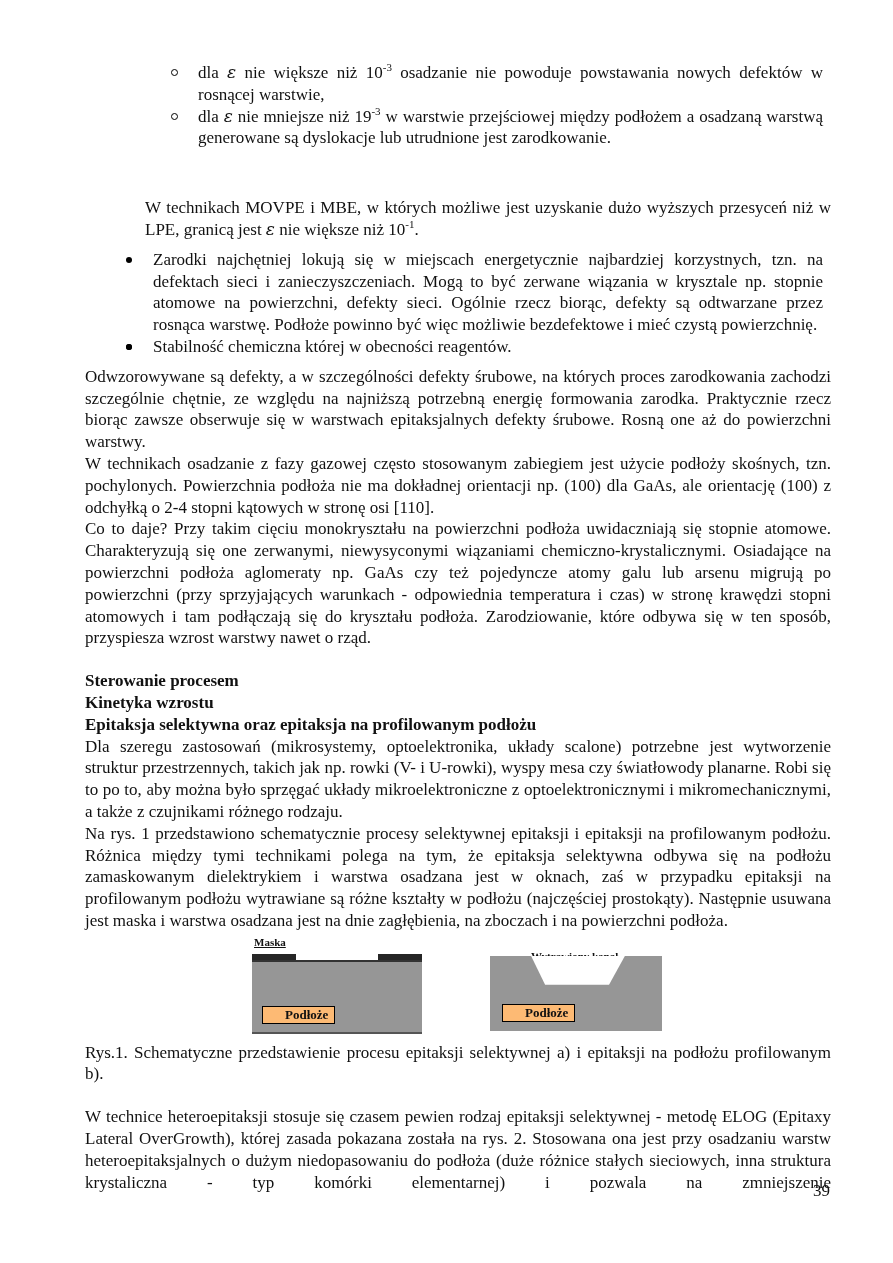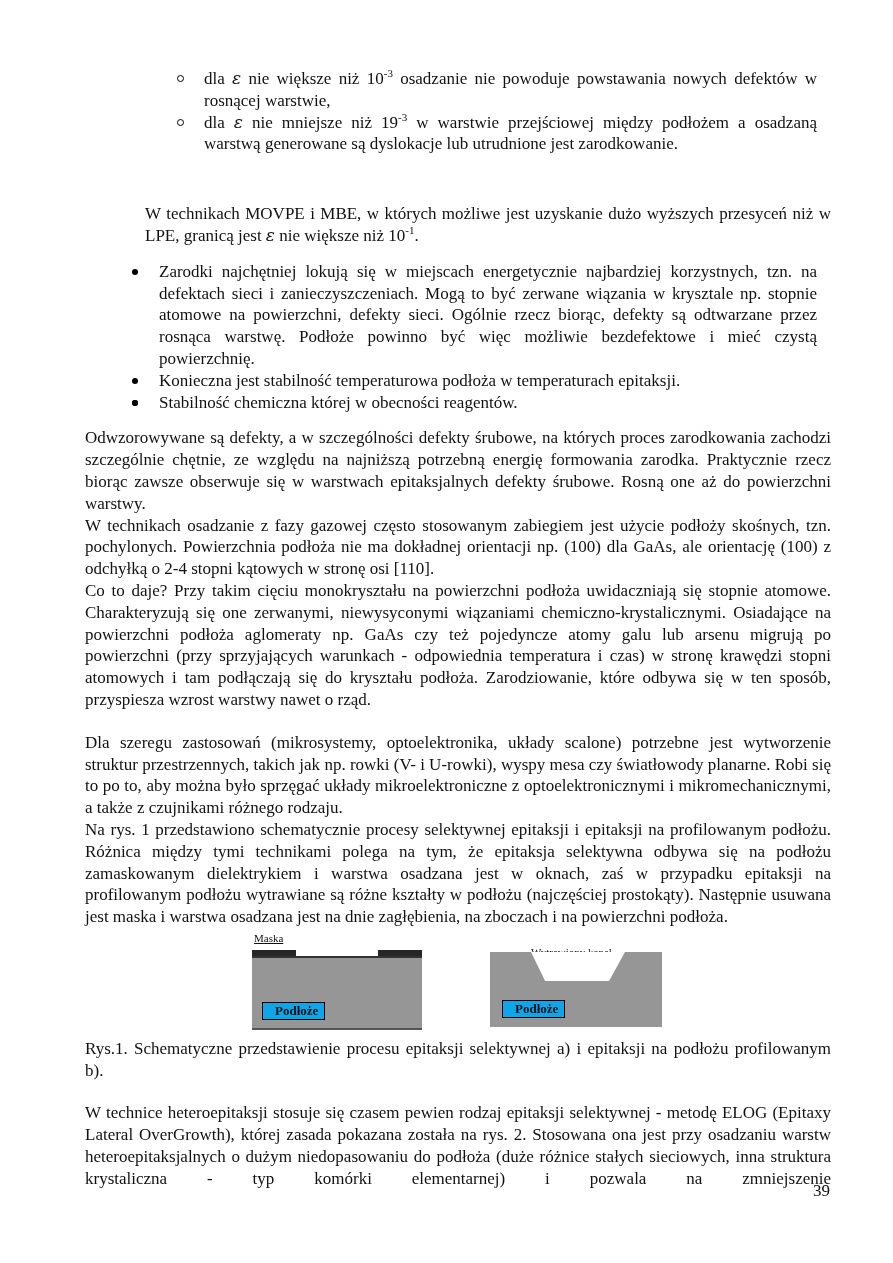--- a/index.html
+++ b/index.html
@@ -16,40 +16,40 @@
     left: 85px; top: 54px;
     width: 746px;
     font-size: 17px;
     line-height: 21.8px;
     text-align: justify;
   }
   p { margin: 0; }
   .eps { font-style: italic; font-family: "DejaVu Serif", serif; }
   sup.exp { font-size: 11px; line-height: 0; }
   .indented { margin-left: 60px; margin-top: 48px; }
-  ul { list-style: none; margin: 14px; padding: 0; }
+  ul { list-style: none; margin: 8px; padding: 0; }
   .o-list li { position: relative; padding-left: 105px; }
   .o-list .marker {
     position: absolute; left: 78px; top: 7px;
     width: 7px; height: 7px; border: 1.4px solid #000; border-radius: 50%;
     box-sizing: border-box;
   }
   .b-list li { position: relative; padding-left: 60px; }
   .b-list .marker {
     position: absolute; left: 33px; top: 8px;
     width: 6px; height: 6px; background: #000; border-radius: 50%;
   }
   .headings p { font-weight: bold; }
   .spacer { height: 21px; }
   .force-justify { text-align-last: justify; }
 
   
   .figure { position: relative; height: 106px; margin-top: 4px; }
   .fig-label {
-    position: absolute; font-weight: normal; font-size: 11px; line-height: 12px;
+    position: absolute; font-weight: bold; font-size: 11px; line-height: 12px;
     white-space: nowrap;
   }
   .maska-label { left: 169px; top: 0; text-decoration: underline; }
   .kanal-label { left: 446px; top: 14px; }
   .substrate {
     position: absolute; background: #969696;
   }
   .substrate-a {
     left: 167px; top: 24px; width: 170px; height: 74px;
     border-top: 2px solid #333; border-bottom: 2px solid #555;
@@ -58,23 +58,23 @@
   .substrate-b { left: 405px; top: 20px; width: 172px; height: 75px; }
   .mask-strip { position: absolute; height: 8px; background: #262626; top: 18px; }
   .mask-strip-left { left: 167px; width: 44px; }
   .mask-strip-right { left: 293px; width: 44px; }
   .notch {
     position: absolute; left: 41px; top: 0; width: 94px; height: 29px;
     background: #ffffff;
     clip-path: polygon(0 0, 100% 0, 83% 100%, 15% 100%);
   }
   .podloze-box {
-    position: absolute; background: #0ea5e9; border: 1px solid #000;
+    position: absolute; background: #fdba74; border: 1px solid #000;
     font-weight: bold; font-size: 13px; line-height: 15px;
-    padding: 0 6px 1px 12px; text-align: right;
+    padding: 0 6px 1px 22px; text-align: right;
   }
   .podloze-a { left: 177px; top: 70px; }
   .podloze-b { left: 417px; top: 68px; }
 
   .page-number {
     position: absolute; right: 63px; top: 1181px;
     font-size: 17px;
   }
 </style>
 </head>
@@ -94,31 +94,35 @@
         <span>dla </span><span class="eps">ε</span><span> nie mniejsze niż 19</span><sup class="exp">-3</sup><span> w warstwie przejściowej między podłożem a osadzaną warstwą generowane są dyslokacje lub utrudnione jest zarodkowanie.</span>
       </li>
     </ul>
 
     <p class="indented">
       <span>W technikach MOVPE i MBE, w których możliwe jest uzyskanie dużo wyższych przesyceń niż w LPE, granicą jest </span><span class="eps">ε</span><span> nie większe niż 10</span><sup class="exp">-1</sup><span>.</span>
     </p>
 
     <ul class="b-list">
       <li><span class="marker"></span><span>Zarodki najchętniej lokują się w miejscach energetycznie najbardziej korzystnych, tzn. na defektach sieci i zanieczyszczeniach. Mogą to być zerwane wiązania w krysztale np. stopnie atomowe na powierzchni, defekty sieci. Ogólnie rzecz biorąc, defekty są odtwarzane przez rosnąca warstwę. Podłoże powinno być więc możliwie bezdefektowe i mieć czystą powierzchnię.</span></li>
-      <li><span class="marker"></span><span>Konieczna jest stabilność temperaturowa podłoża w temperaturach epitaksji.</span></li>
       <li><span class="marker"></span></li>
       <li><span class="marker"></span><span>Stabilność chemiczna której w obecności reagentów.</span></li>
     </ul>
 
     <p>Odwzorowywane są defekty, a w szczególności defekty śrubowe, na których proces zarodkowania zachodzi szczególnie chętnie, ze względu na najniższą potrzebną energię formowania zarodka. Praktycznie rzecz biorąc zawsze obserwuje się w warstwach epitaksjalnych defekty śrubowe. Rosną one aż do powierzchni warstwy.</p>
     <p>W technikach osadzanie z fazy gazowej często stosowanym zabiegiem jest użycie podłoży skośnych, tzn. pochylonych. Powierzchnia podłoża nie ma dokładnej orientacji np. (100) dla GaAs, ale orientację (100) z odchyłką o 2-4 stopni kątowych w stronę osi [110].</p>
     <p>Co to daje? Przy takim cięciu monokryształu na powierzchni podłoża uwidaczniają się stopnie atomowe. Charakteryzują się one zerwanymi, niewysyconymi wiązaniami chemiczno-krystalicznymi. Osiadające na powierzchni podłoża aglomeraty np. GaAs czy też pojedyncze atomy galu lub arsenu migrują po powierzchni (przy sprzyjających warunkach - odpowiednia temperatura i czas) w stronę krawędzi stopni atomowych i tam podłączają się do kryształu podłoża. Zarodziowanie, które odbywa się w ten sposób, przyspiesza wzrost warstwy nawet o rząd.</p>
 
     <div class="spacer"></div>
 
+    <div class="headings">
+      <p>Sterowanie procesem</p>
+      <p>Kinetyka wzrostu</p>
+      <p>Epitaksja selektywna oraz epitaksja na profilowanym podłożu</p>
+    </div>
 
     <p>Dla szeregu zastosowań (mikrosystemy, optoelektronika, układy scalone) potrzebne jest wytworzenie struktur przestrzennych, takich jak np. rowki (V- i U-rowki), wyspy mesa czy światłowody planarne. Robi się to po to, aby można było sprzęgać układy mikroelektroniczne z optoelektronicznymi i mikromechanicznymi, a także z czujnikami różnego rodzaju.</p>
     <p>Na rys. 1 przedstawiono schematycznie procesy selektywnej epitaksji i epitaksji na profilowanym podłożu. Różnica między tymi technikami polega na tym, że epitaksja selektywna odbywa się na podłożu zamaskowanym dielektrykiem i warstwa osadzana jest w oknach, zaś w przypadku epitaksji na profilowanym podłożu wytrawiane są różne kształty w podłożu (najczęściej prostokąty). Następnie usuwana jest maska i warstwa osadzana jest na dnie zagłębienia, na zboczach i na powierzchni podłoża.</p>
 
     <div class="figure">
       <div class="fig-label maska-label">Maska</div>
       <div class="mask-strip mask-strip-left"></div>
       <div class="mask-strip mask-strip-right"></div>
       <div class="substrate substrate-a"></div>
       <div class="podloze-box podloze-a">Podłoże</div>

